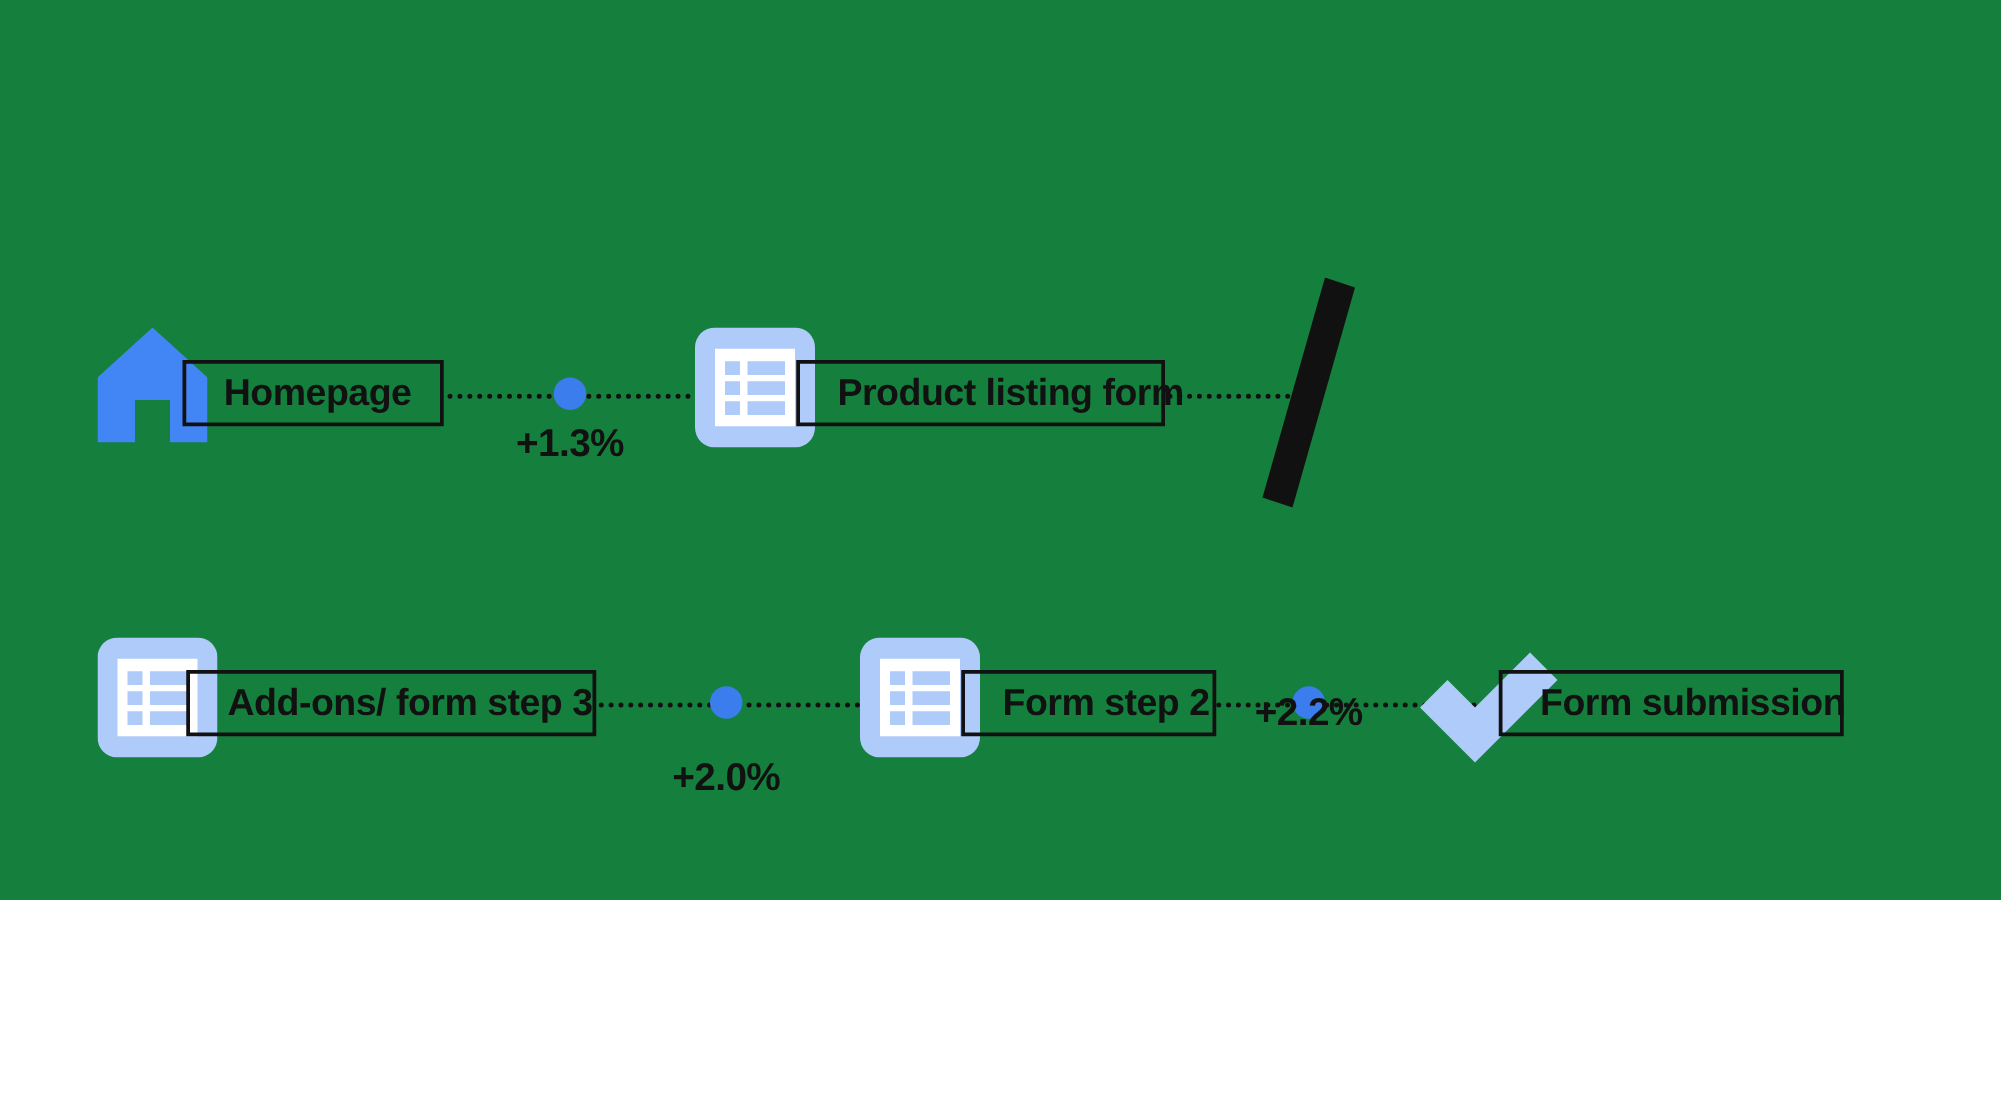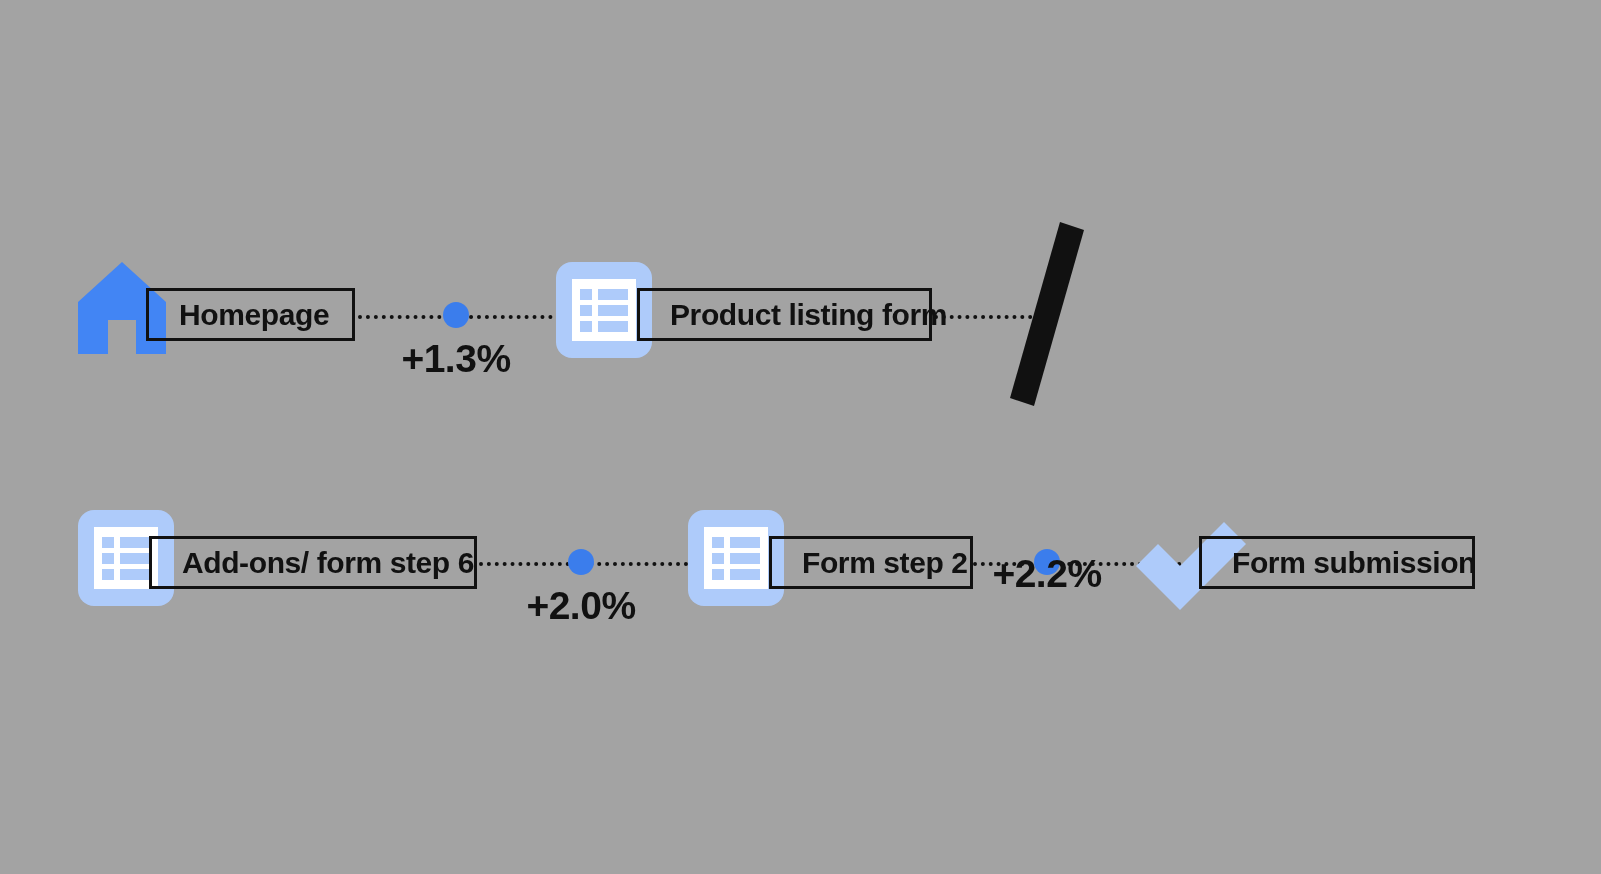--- a/index.html
+++ b/index.html
@@ -7,22 +7,22 @@
     margin: 0;
     padding: 0;
     background: #ffffff;
   }
   body {
     font-family: "Liberation Sans", sans-serif;
   }
   #canvas {
     position: relative;
     width: 1601px;
-    height: 874px;
-    background: #a3a3a3;
+    height: 720px;
+    background: #15803d;
     overflow: hidden;
   }
 
   
   .dotline {
     position: absolute;
     height: 0;
     border-top: 4px dotted #111111;
   }
 
@@ -33,21 +33,21 @@
     height: 26px;
     border-radius: 50%;
     background: #3B7DEC;
   }
 
   
   .delta {
     position: absolute;
     font-family: "Liberation Sans", sans-serif;
     font-weight: bold;
-    font-size: 39px;
+    font-size: 31px;
     letter-spacing: -0.5px;
     color: #111111;
     white-space: nowrap;
     text-align: center;
   }
 
   
   .nodebox {
     position: absolute;
     border: 3px solid #111111;
@@ -155,32 +155,32 @@
     </svg>
   </div>
 
   <div class="icon layer-icons" style="left:1128px; top:508px;">
     <svg width="124" height="114" viewBox="0 0 124 114" aria-hidden="true">
       <path d="M8 58 L30 36 L52 58 L96 14 L118 36 L52 102 Z" fill="#AECBFA"></path>
     </svg>
   </div>
 
   <div class="nodebox layer-boxes" style="left:149px; top:536px; width:328px; height:53px;">
-    <span class="nodelabel">Add-ons/ form step 6</span>
+    <span class="nodelabel">Add-ons/ form step 3</span>
   </div>
 
   <div class="nodebox layer-boxes" style="left:769px; top:536px; width:204px; height:53px;">
     <span class="nodelabel">Form step 2</span>
   </div>
 
   <div class="nodebox layer-boxes" style="left:1199px; top:536px; width:276px; height:53px;">
     <span class="nodelabel">Form submission</span>
   </div>
 
   <div class="dot layer-dots" style="left:568px; top:549px;"></div>
 
-  <div class="delta layer-text" style="left:506px; top:584px; width:150px;">+2.0%</div>
+  <div class="delta layer-text" style="left:506px; top:604px; width:150px;">+2.0%</div>
 
   <div class="dot layer-dots" style="left:1034px; top:549px;"></div>
 
   <div class="delta layer-text" style="left:972px; top:552px; width:150px;">+2.2%</div>
 
 </div>
 
 </body></html>

